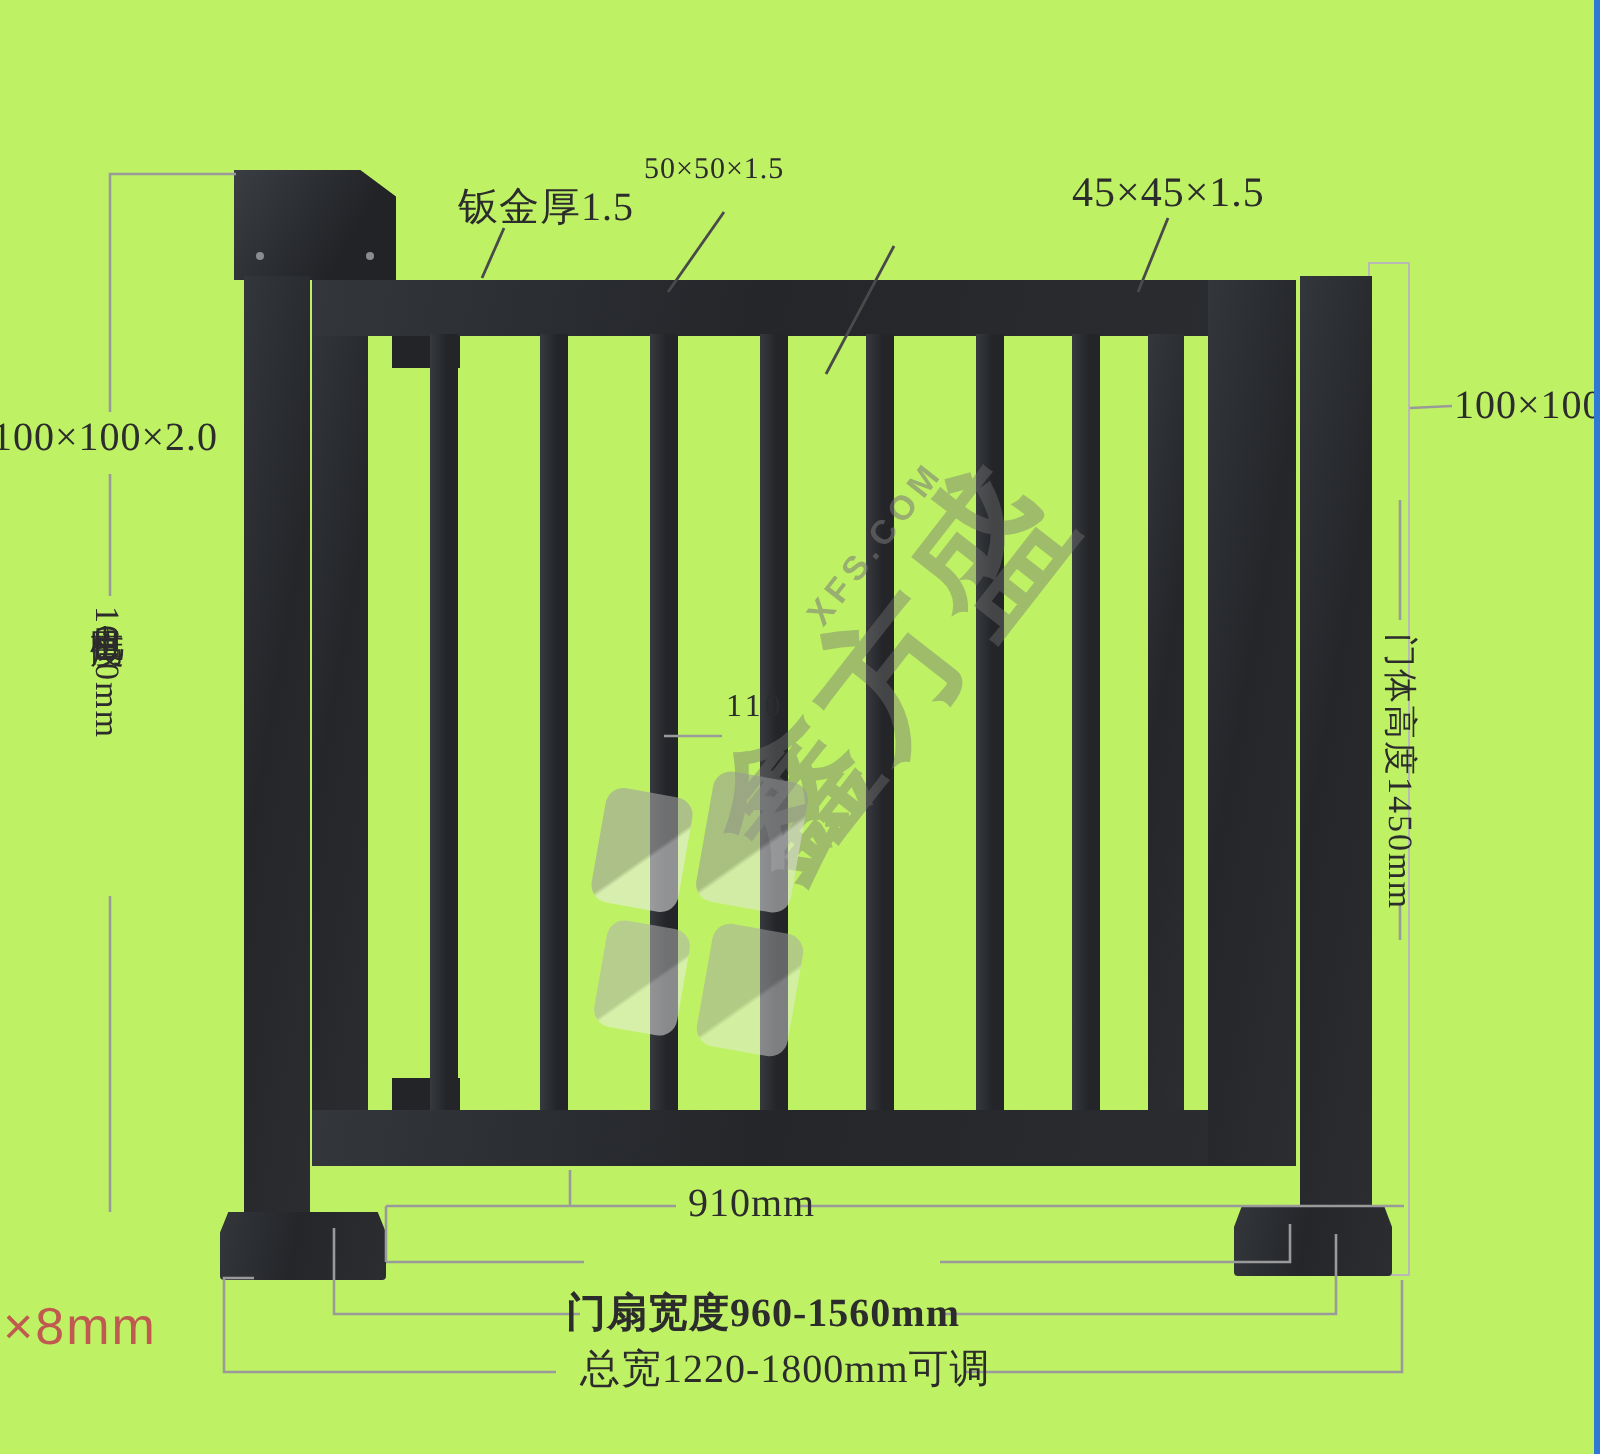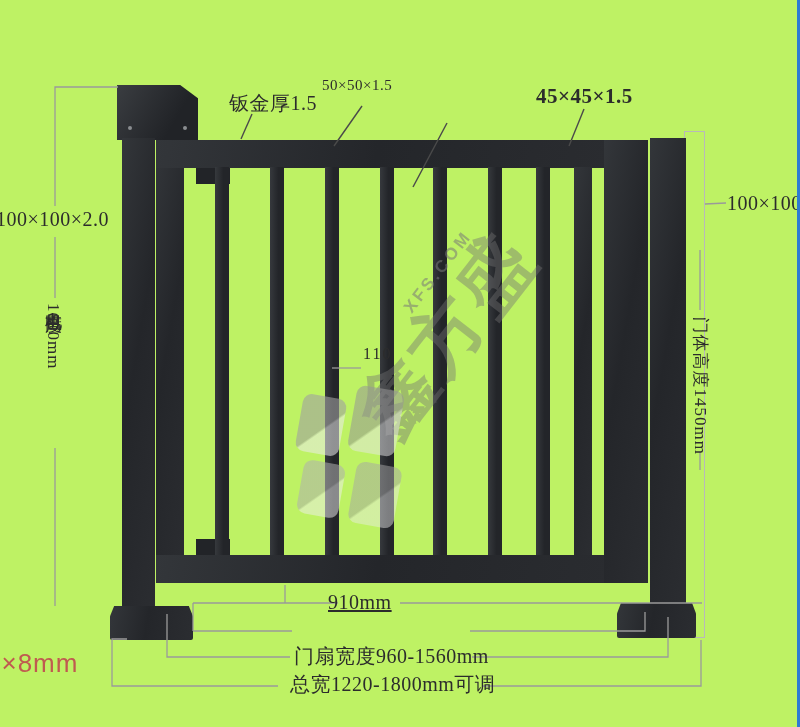--- a/index.html
+++ b/index.html
@@ -37,27 +37,27 @@
     clip-path:polygon(5% 0,95% 0,100% 30%,100% 100%,0 100%,0 30%);}
   .outline-box{position:absolute;left:684px;top:131px;width:19px;height:505px;
     border:1px solid #b9b9b9;z-index:1;}
   
   svg.lines{position:absolute;left:0;top:0;z-index:3;}
   
   .lbl{position:absolute;z-index:4;color:#2c2c2c;font-size:20px;white-space:nowrap;letter-spacing:0.5px;}
   .lbl-sheet{left:229px;top:90px;}
   .lbl-t50{left:322px;top:77px;font-size:15px;}
   .lbl-t30{left:416px;top:95px;font-size:21px;}
-  .lbl-t45{left:536px;top:84px;font-size:21px;font-weight:bold;}
+  .lbl-t45{left:536px;top:84px;font-size:21px;}
   .lbl-post-left{left:-4px;top:208px;}
   .lbl-post-right{left:727px;top:192px;}
   .lbl-110{left:363px;top:345px;font-size:16px;letter-spacing:2px;}
-  .lbl-910{left:328px;top:591px;text-decoration:underline;}
+  .lbl-910{left:344px;top:591px;}
   .lbl-passage{left:296px;top:616px;}
-  .lbl-leaf{left:294px;top:643px;}
+  .lbl-leaf{left:283px;top:643px;font-weight:bold;}
   .lbl-total{left:290px;top:671px;}
   .vtext-left{left:42px;top:299px;height:150px;writing-mode:vertical-rl;text-orientation:mixed;
     font-size:17px;letter-spacing:1px;}
   .vtext-right{left:632px;top:373px;width:136px;text-align:center;transform:rotate(90deg);
     font-size:17px;letter-spacing:1px;}
   .lbl-anchor{left:-14px;top:648px;font-family:"Liberation Sans","DejaVu Sans",sans-serif;
     font-size:26px;color:#c05a50;letter-spacing:1px;}
   
   .wm{position:absolute;z-index:5;pointer-events:none;}
   .wm-xfs{left:358px;top:212px;width:160px;height:120px;display:flex;align-items:center;justify-content:center;

